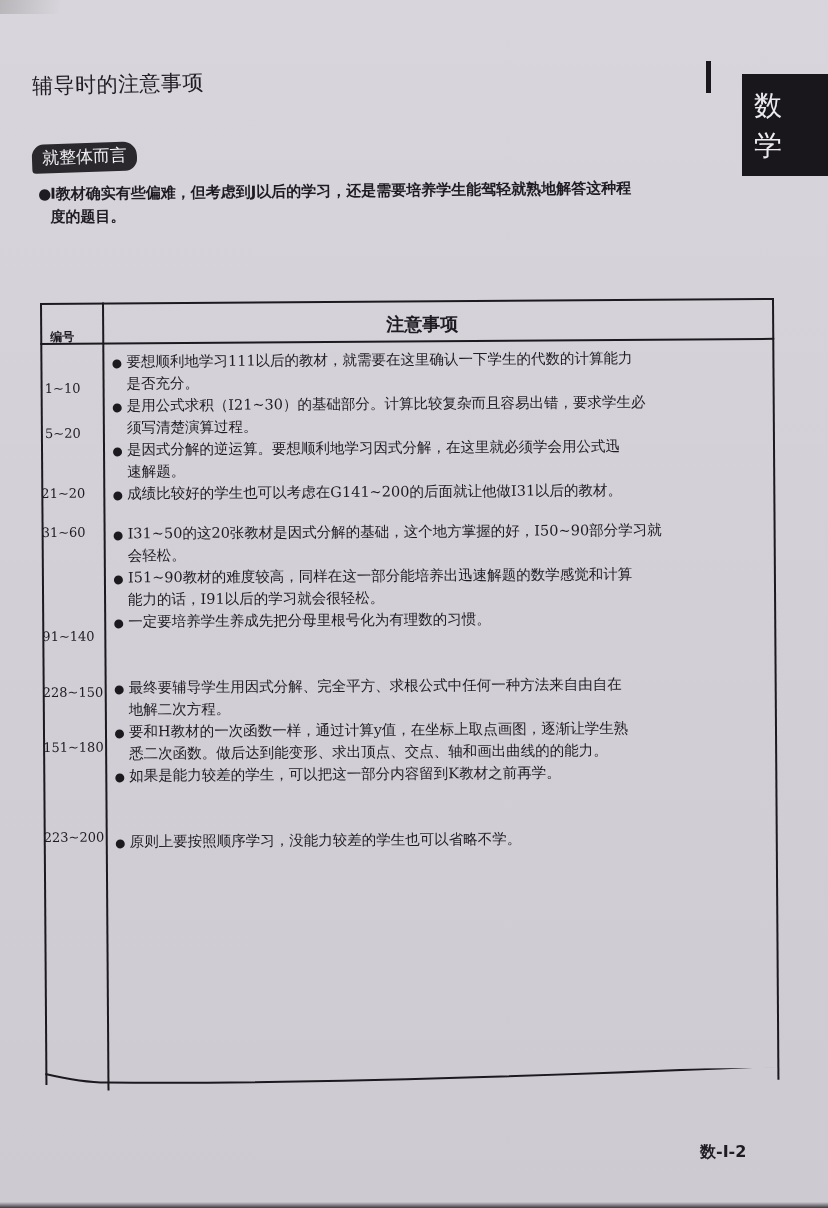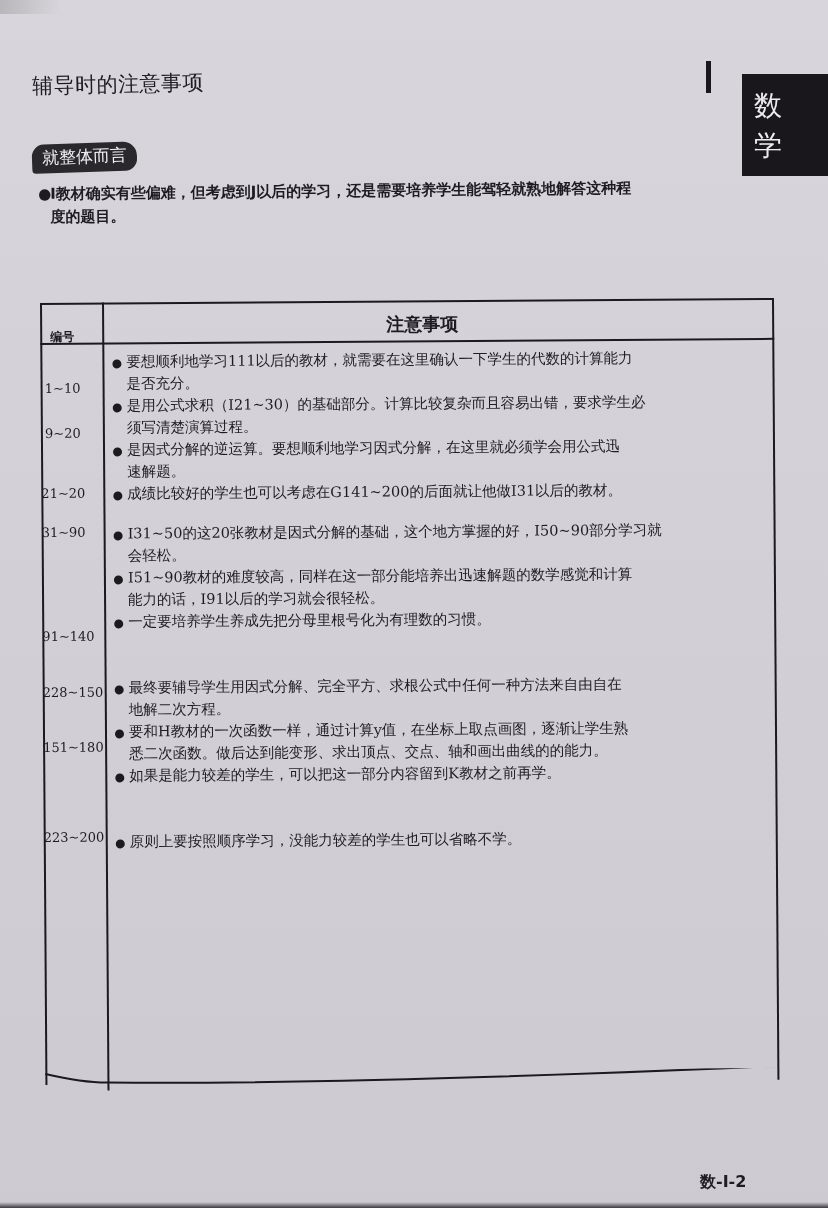--- a/index.html
+++ b/index.html
@@ -83,21 +83,21 @@
     }
     .note { position: relative; padding-left: 14px; }
     .note .dot {
       position: absolute; left: 0; top: 9px; width: 9px; height: 9px;
       border-radius: 50%; background: #1c1a1e;
     }
     .gap-m { height: 18px; }
     .gap-l { height: 44px; }
 
     .page-number {
-      position: absolute; left: 700px; top: 1142px; font-size: 16px; font-weight: bold; margin-top: 30px;
+      position: absolute; left: 700px; top: 1142px; font-size: 16px; font-weight: bold;
     }
     .bottom-shadow {
       position: absolute; left: 0; bottom: 0; width: 100%; height: 6px;
       background: linear-gradient(0deg, #3d3b40 0%, rgba(61,59,64,0) 100%);
     }
   </style>
 </head>
 <body>
 
 <div class="page">
@@ -126,23 +126,23 @@
     <svg class="tbl-bottom" viewBox="0 0 738 20" preserveAspectRatio="none">
       <path d="M2 1 Q 40 10 64 10 Q 300 14 736 -2" fill="none" stroke="#1c1a1e" stroke-width="2"></path>
     </svg>
     <div class="col-div"></div>
     <div class="head-div"></div>
 
     <div class="head-num">编号</div>
     <div class="head-notes">注意事项</div>
 
     <div class="range" style="top:78px">1~10</div>
-    <div class="range" style="top:123px">9~20</div>
+    <div class="range" style="top:123px">5~20</div>
     <div class="range" style="top:183px">21~20</div>
-    <div class="range" style="top:222px">31~90</div>
+    <div class="range" style="top:222px">31~60</div>
     <div class="range" style="top:326px">91~140</div>
     <div class="range" style="top:382px">228~150</div>
     <div class="range" style="top:437px">151~180</div>
     <div class="range" style="top:527px">223~200</div>
 
     <div class="notes">
       <div class="note">
         <span class="dot"></span>
         <div>要想顺利地学习111以后的教材，就需要在这里确认一下学生的代数的计算能力</div>
         <div>是否充分。</div>

